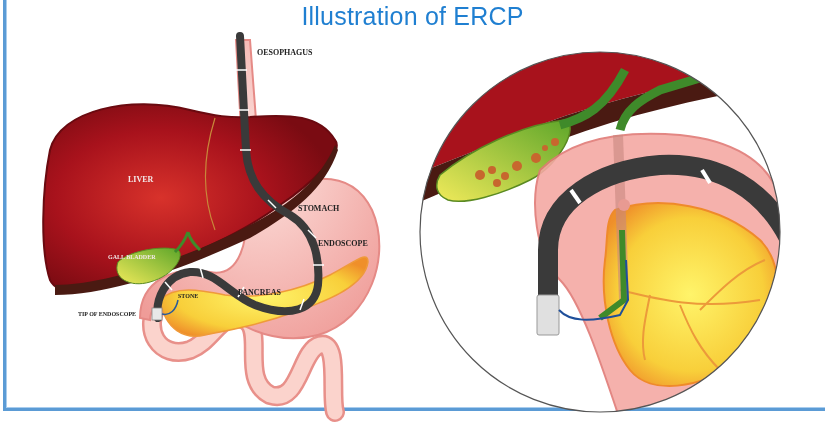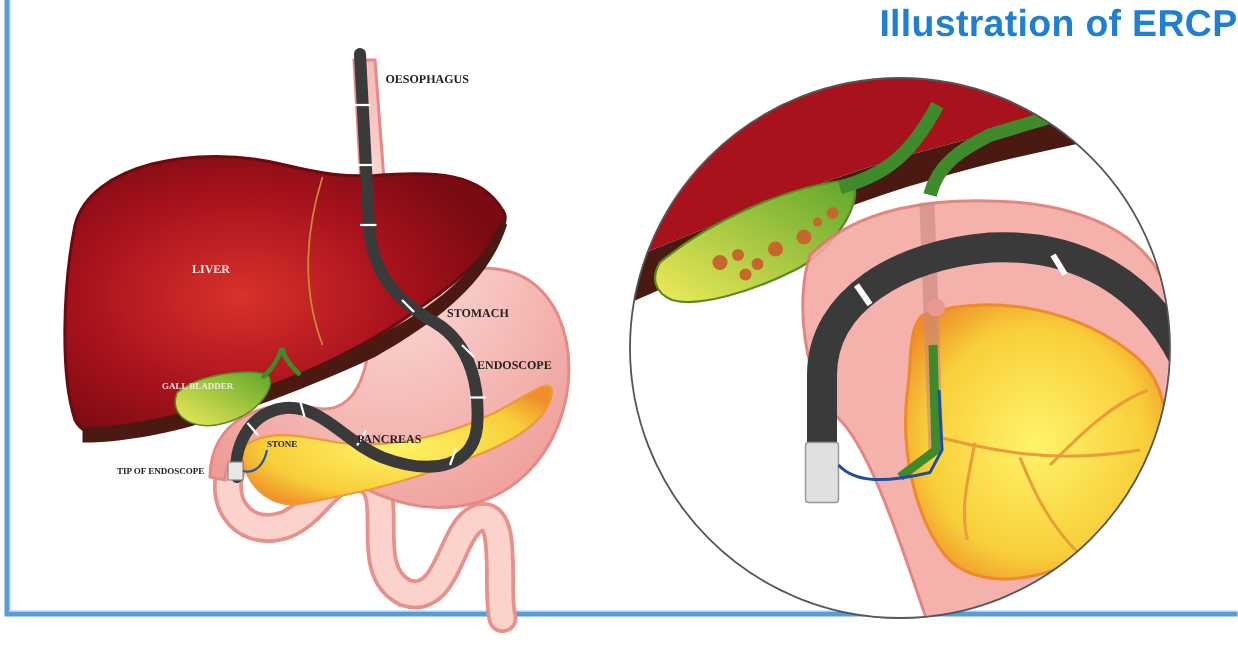--- a/index.html
+++ b/index.html
@@ -1,18 +1,18 @@
 <!DOCTYPE html>
 <html><head>
 <meta charset="utf-8">
 <style>
   html, body { margin:0; padding:0; background:#ffffff; }
   body { width:825px; height:431px; position:relative; overflow:hidden; font-family:"Liberation Sans", sans-serif; }
   .frame { position:absolute; left:3px; top:-4px; width:840px; height:415px; border:3px solid #5b9bd5; box-sizing:border-box; box-shadow: inset 0 0 0 1px #a9cdee; }
-  .title { position:absolute; left:0; top:2px; width:825px; text-align:right; font-weight:bold; font-size:25px; color:#1f7fd1; letter-spacing:0.2px; }
+  .title { position:absolute; left:0; top:2px; width:825px; text-align:center; font-weight:normal; font-size:25px; color:#1f7fd1; letter-spacing:0.2px; }
   svg.art { position:absolute; left:0; top:0; }
   .lbl { font-family:"Liberation Serif", serif; font-weight:bold; font-size:8px; fill:#222; }
   .lbl-w { font-family:"Liberation Serif", serif; font-weight:bold; font-size:8px; fill:#f3e9e9; }
 </style>
 </head>
 <body>
 
 <div class="frame"></div>
 <div class="title">Illustration of ERCP</div>
 

